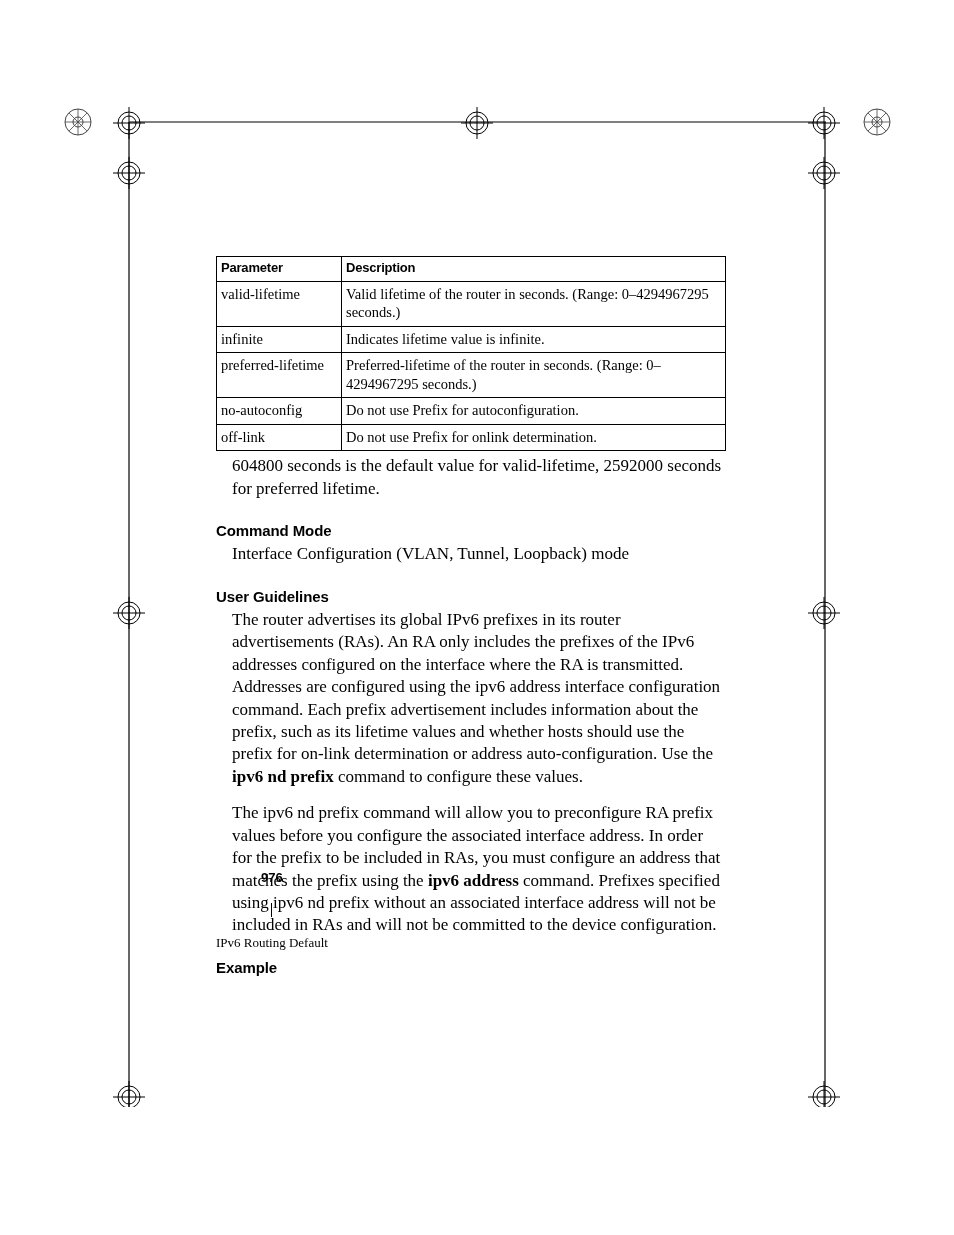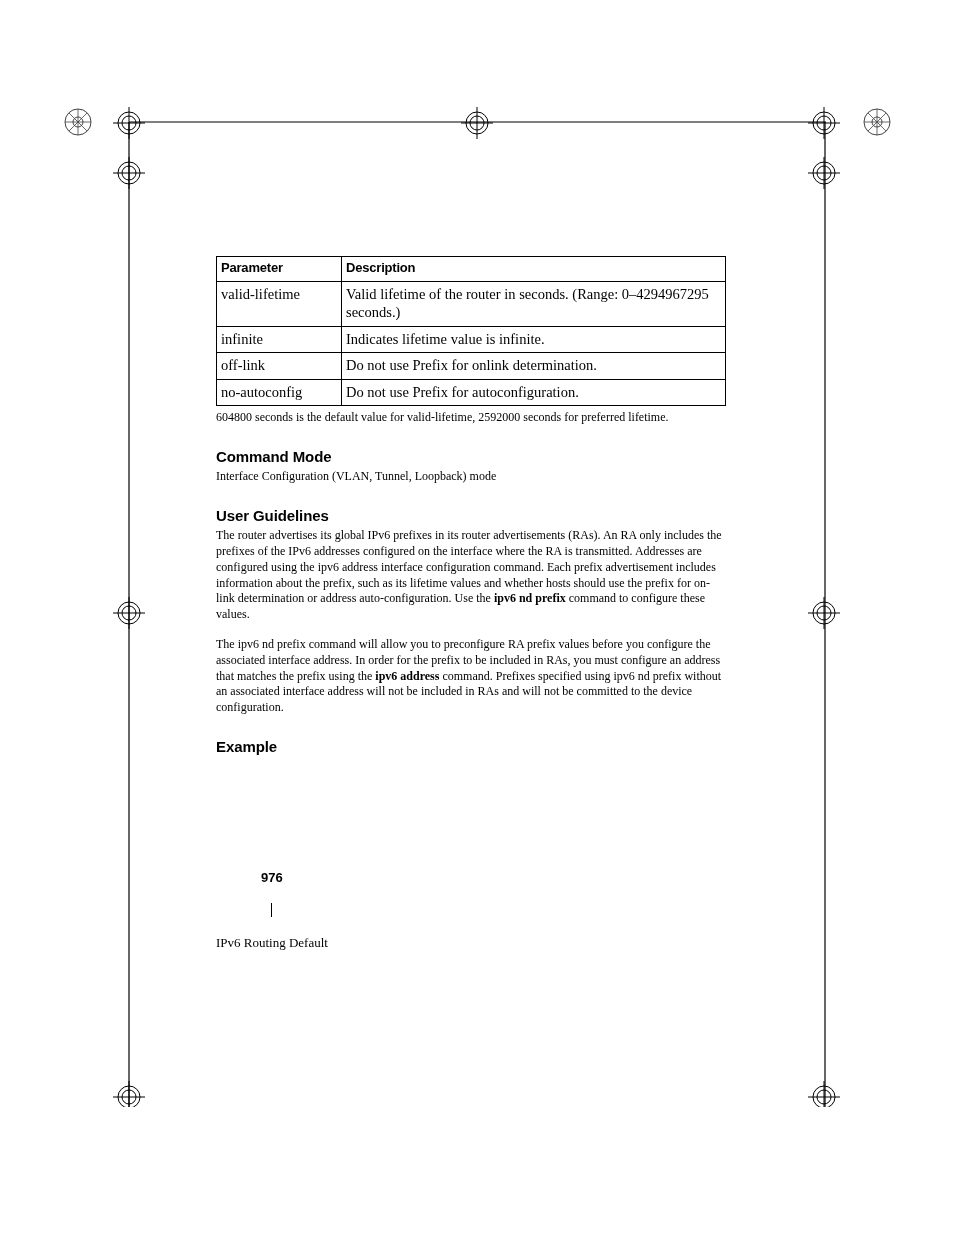--- a/index.html
+++ b/index.html
@@ -53,23 +53,23 @@
   .col-param { width: 125px; }
 
   .section-h {
     font-family: "Helvetica Neue", Helvetica, Arial, sans-serif;
     font-weight: 700;
     font-size: 15px;
     letter-spacing: -0.1px;
     margin: 0;
   }
   .body-para {
-    font-size: 12px;
+    font-size: 17px;
     line-height: 1.32;
-    margin: 4px 0 0 0;
+    margin: 4px 0 0 16px;
   }
   .body-para .bold { font-weight: 700; }
   .gap-large { margin-top: 26px; }
   .gap-med { margin-top: 22px; }
   .gap-para { margin-top: 14px; }
 
   .footer {
     position: absolute;
     left: 216px;
     bottom: 156px;
@@ -204,26 +204,30 @@
       <tbody>
         <tr>
           <td>valid-lifetime</td>
           <td>Valid lifetime of the router in seconds. (Range: 0–4294967295 seconds.)</td>
         </tr>
         <tr>
           <td>infinite</td>
           <td>Indicates lifetime value is infinite.</td>
         </tr>
         <tr>
+          <td>preferred-lifetime</td>
+          <td>Preferred-lifetime of the router in seconds. (Range: 0–4294967295 seconds.)</td>
+        </tr>
+        <tr>
+          <td>no-autoconfig</td>
+          <td>Do not use Prefix for autoconfiguration.</td>
+        </tr>
+        <tr>
           <td>off-link</td>
           <td>Do not use Prefix for onlink determination.</td>
-        </tr>
-        <tr>
-          <td>no-autoconfig</td>
-          <td>Do not use Prefix for autoconfiguration.</td>
         </tr>
       </tbody>
     </table>
 
     <p class="body-para">604800 seconds is the default value for valid-lifetime, 2592000 seconds for preferred lifetime.</p>
 
     <h3 class="section-h gap-med">Command Mode</h3>
     <p class="body-para">Interface Configuration (VLAN, Tunnel, Loopback) mode</p>
 
     <h3 class="section-h gap-med">User Guidelines</h3>

